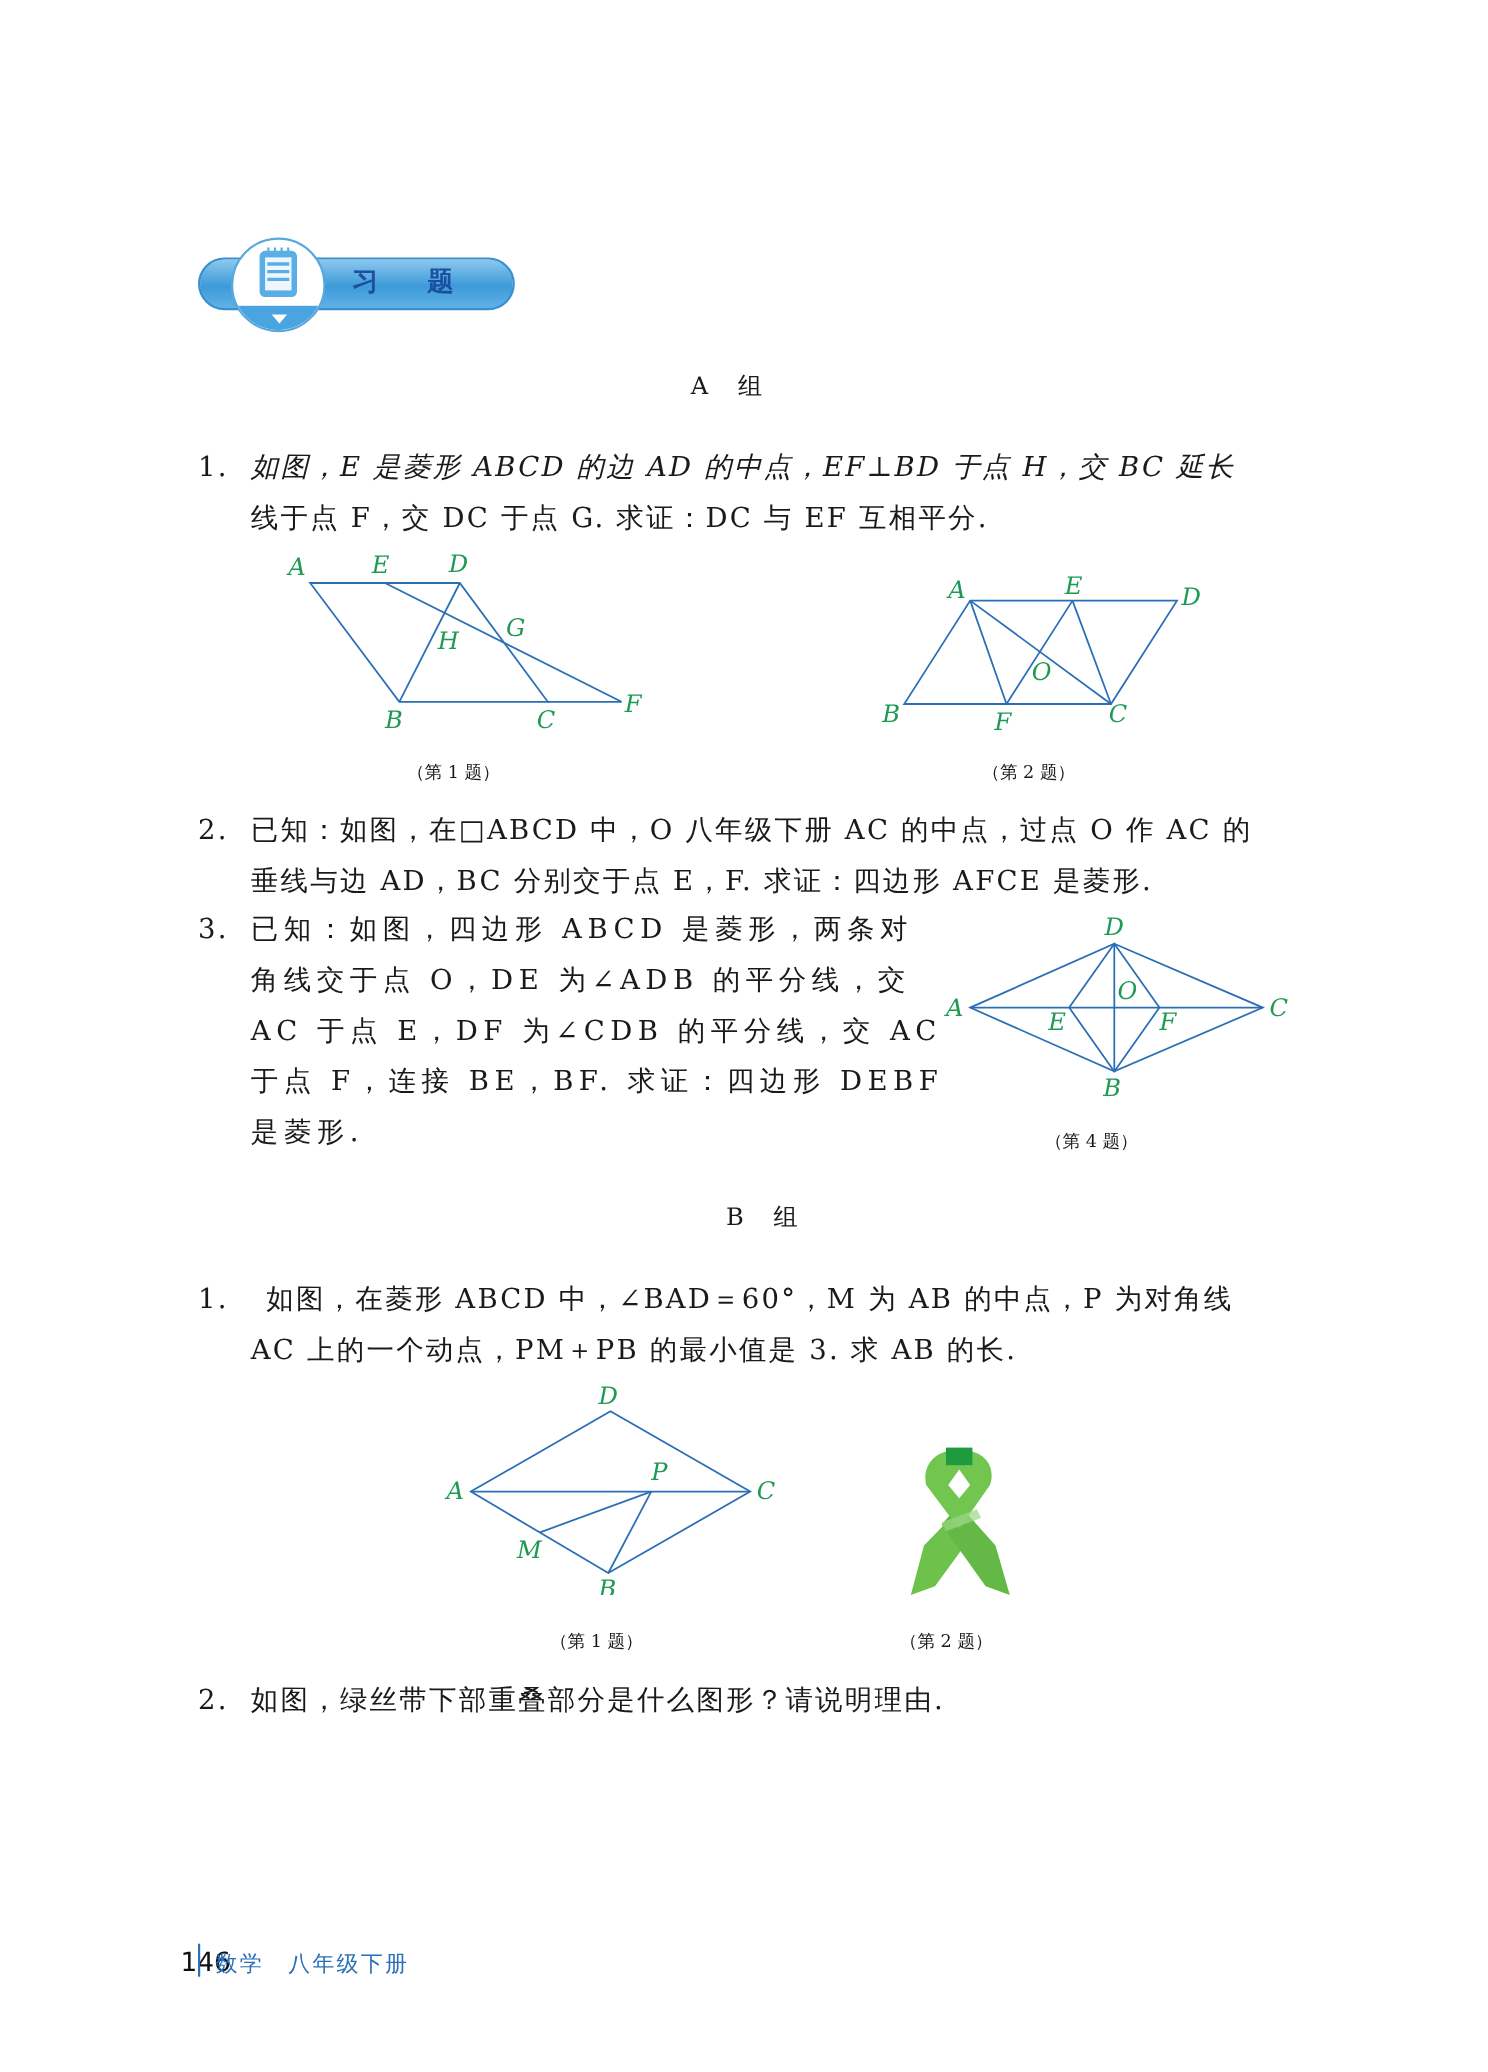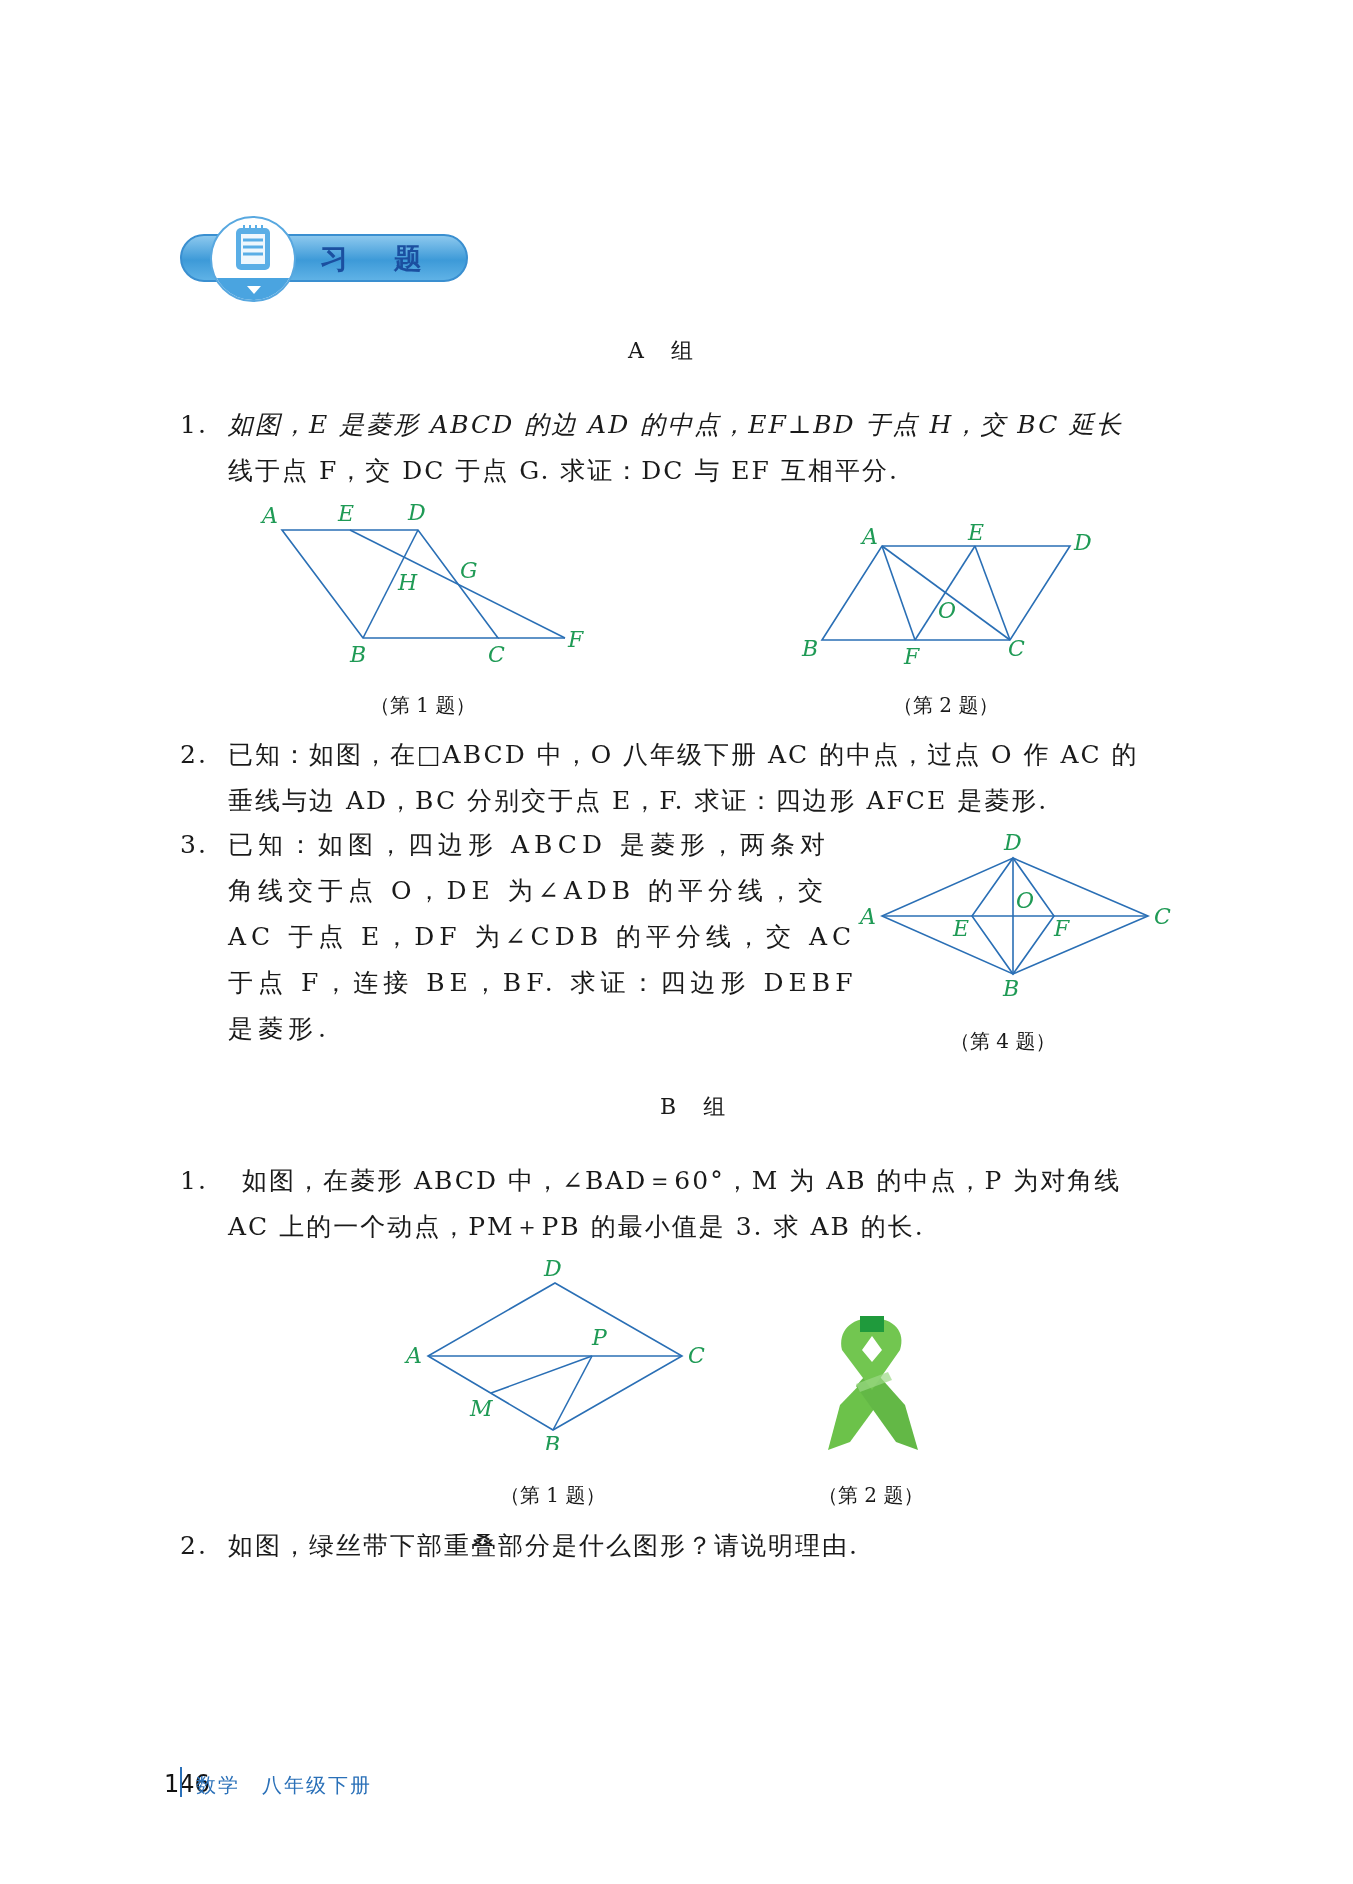--- a/index.html
+++ b/index.html
@@ -9,24 +9,24 @@
   .banner { left: 180px; top: 222px; width: 290px; height: 80px; }
   .banner-pill { position: absolute; left: 0; top: 12px; width: 288px; height: 48px;
       border-radius: 26px; background: linear-gradient(#8cc8ee, #3d9ad8 55%, #5fb2e6);
       border: 2px solid #3a8fd0; box-sizing: border-box; }
   .banner-circle { position: absolute; left: 30px; top: -6px; width: 86px; height: 86px;
       border-radius: 50%; background: #ffffff; border: 2px solid #58a8e0; box-sizing: border-box; overflow: hidden; }
   .banner-circle .bottom { position: absolute; left: 0; bottom: 0; width: 100%; height: 22px; background: #4aa4e0; }
   .banner-circle .tri { position: absolute; left: 35px; bottom: 6px; width: 0; height: 0;
       border-left: 7px solid transparent; border-right: 7px solid transparent; border-top: 8px solid #ffffff; }
   .banner-title { position: absolute; left: 140px; top: 18px; font-family: "DejaVu Sans", sans-serif;
-      font-size: 28px; font-weight: bold; color: #1b4fa0; letter-spacing: 18px; }
+      font-size: 24px; font-weight: bold; color: #1b4fa0; letter-spacing: 18px; }
   .group-title { font-size: 22px; letter-spacing: 10px; }
   .p { font-size: 25px; line-height: 46px; letter-spacing: 2px; }
-  .caption { font-size: 20px; }
+  .caption { font-size: 16px; }
   svg text { font-family: "DejaVu Serif", serif; font-style: italic; fill: #1f9a55; font-size: 22px; }
   .footer-num { font-family: "DejaVu Sans", sans-serif; font-size: 24px; color: #111; margin-left: 32px; }
   .footer-bar { width: 2px; height: 30px; background: #2a70b8; }
   .footer-text { font-family: "DejaVu Sans", sans-serif; font-size: 20px; color: #2a70b8; letter-spacing: 2px; }
 </style>
 </head>
 <body>
 
 <div class="abs banner">
   <div class="banner-pill"></div>

